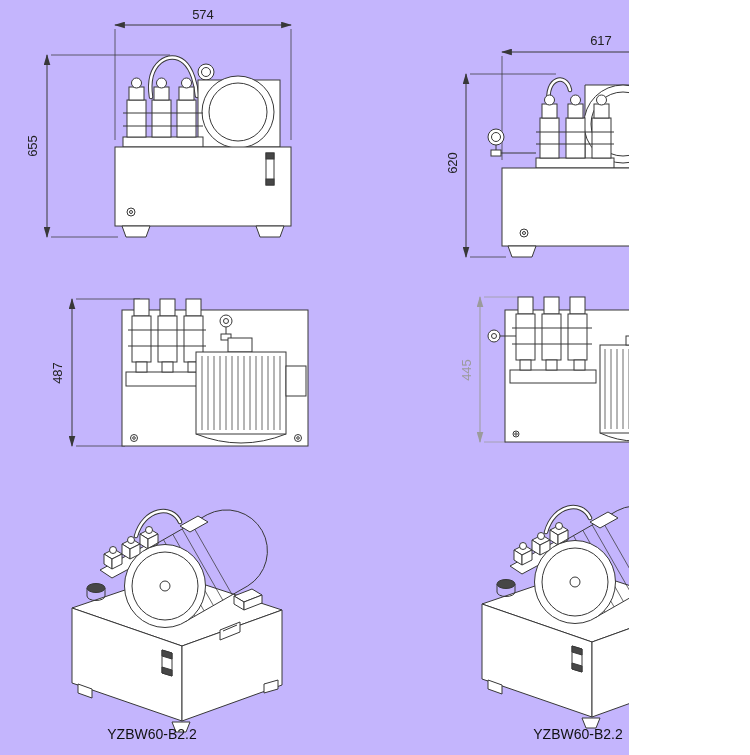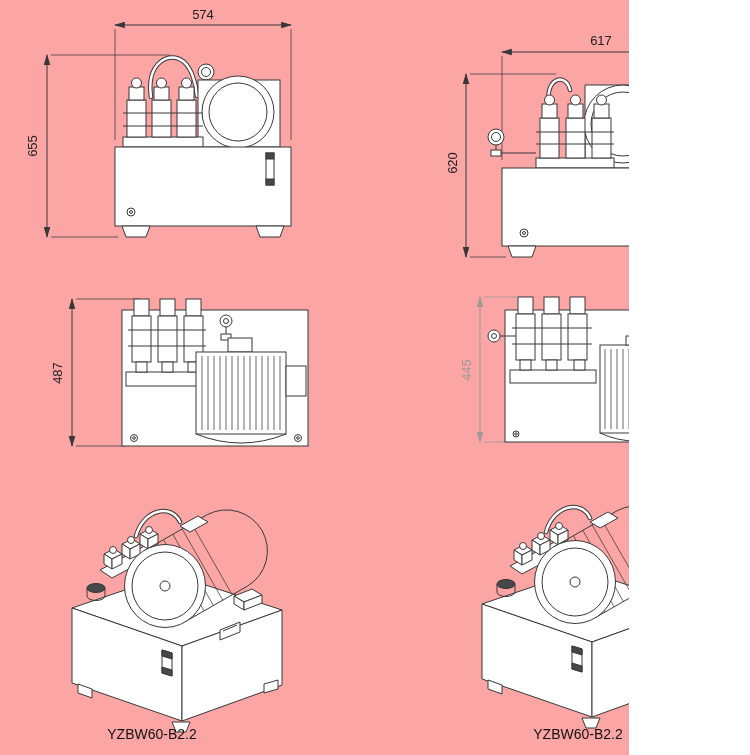--- a/index.html
+++ b/index.html
@@ -1,16 +1,16 @@
 <!DOCTYPE html>
 <html><head>
 <meta charset="utf-8">
 <style>
   html,body{margin:0;padding:0;background:#ffffff;}
-  #sheet{position:relative;width:629px;height:755px;background:#fca5a5;overflow:hidden;
+  #sheet{position:relative;width:629px;height:755px;background:#c4b5fd;overflow:hidden;
          font-family:"Liberation Sans", sans-serif;}
   svg{display:block;}
   .s  {stroke:#383838;stroke-width:1;fill:none;}
   .sw {stroke:#383838;stroke-width:1;fill:#ffffff;}
   .sf {stroke:#383838;stroke-width:1;fill:#474747;}
   .thin{stroke:#383838;stroke-width:0.75;fill:none;}
   .pipe-o{stroke:#383838;stroke-width:4.5;fill:none;stroke-linecap:round;}
   .pipe-i{stroke:#ffffff;stroke-width:2.5;fill:none;stroke-linecap:round;}
   .dimline{stroke:#383838;stroke-width:1;fill:none;}
   .extline{stroke:#383838;stroke-width:0.75;fill:none;}

